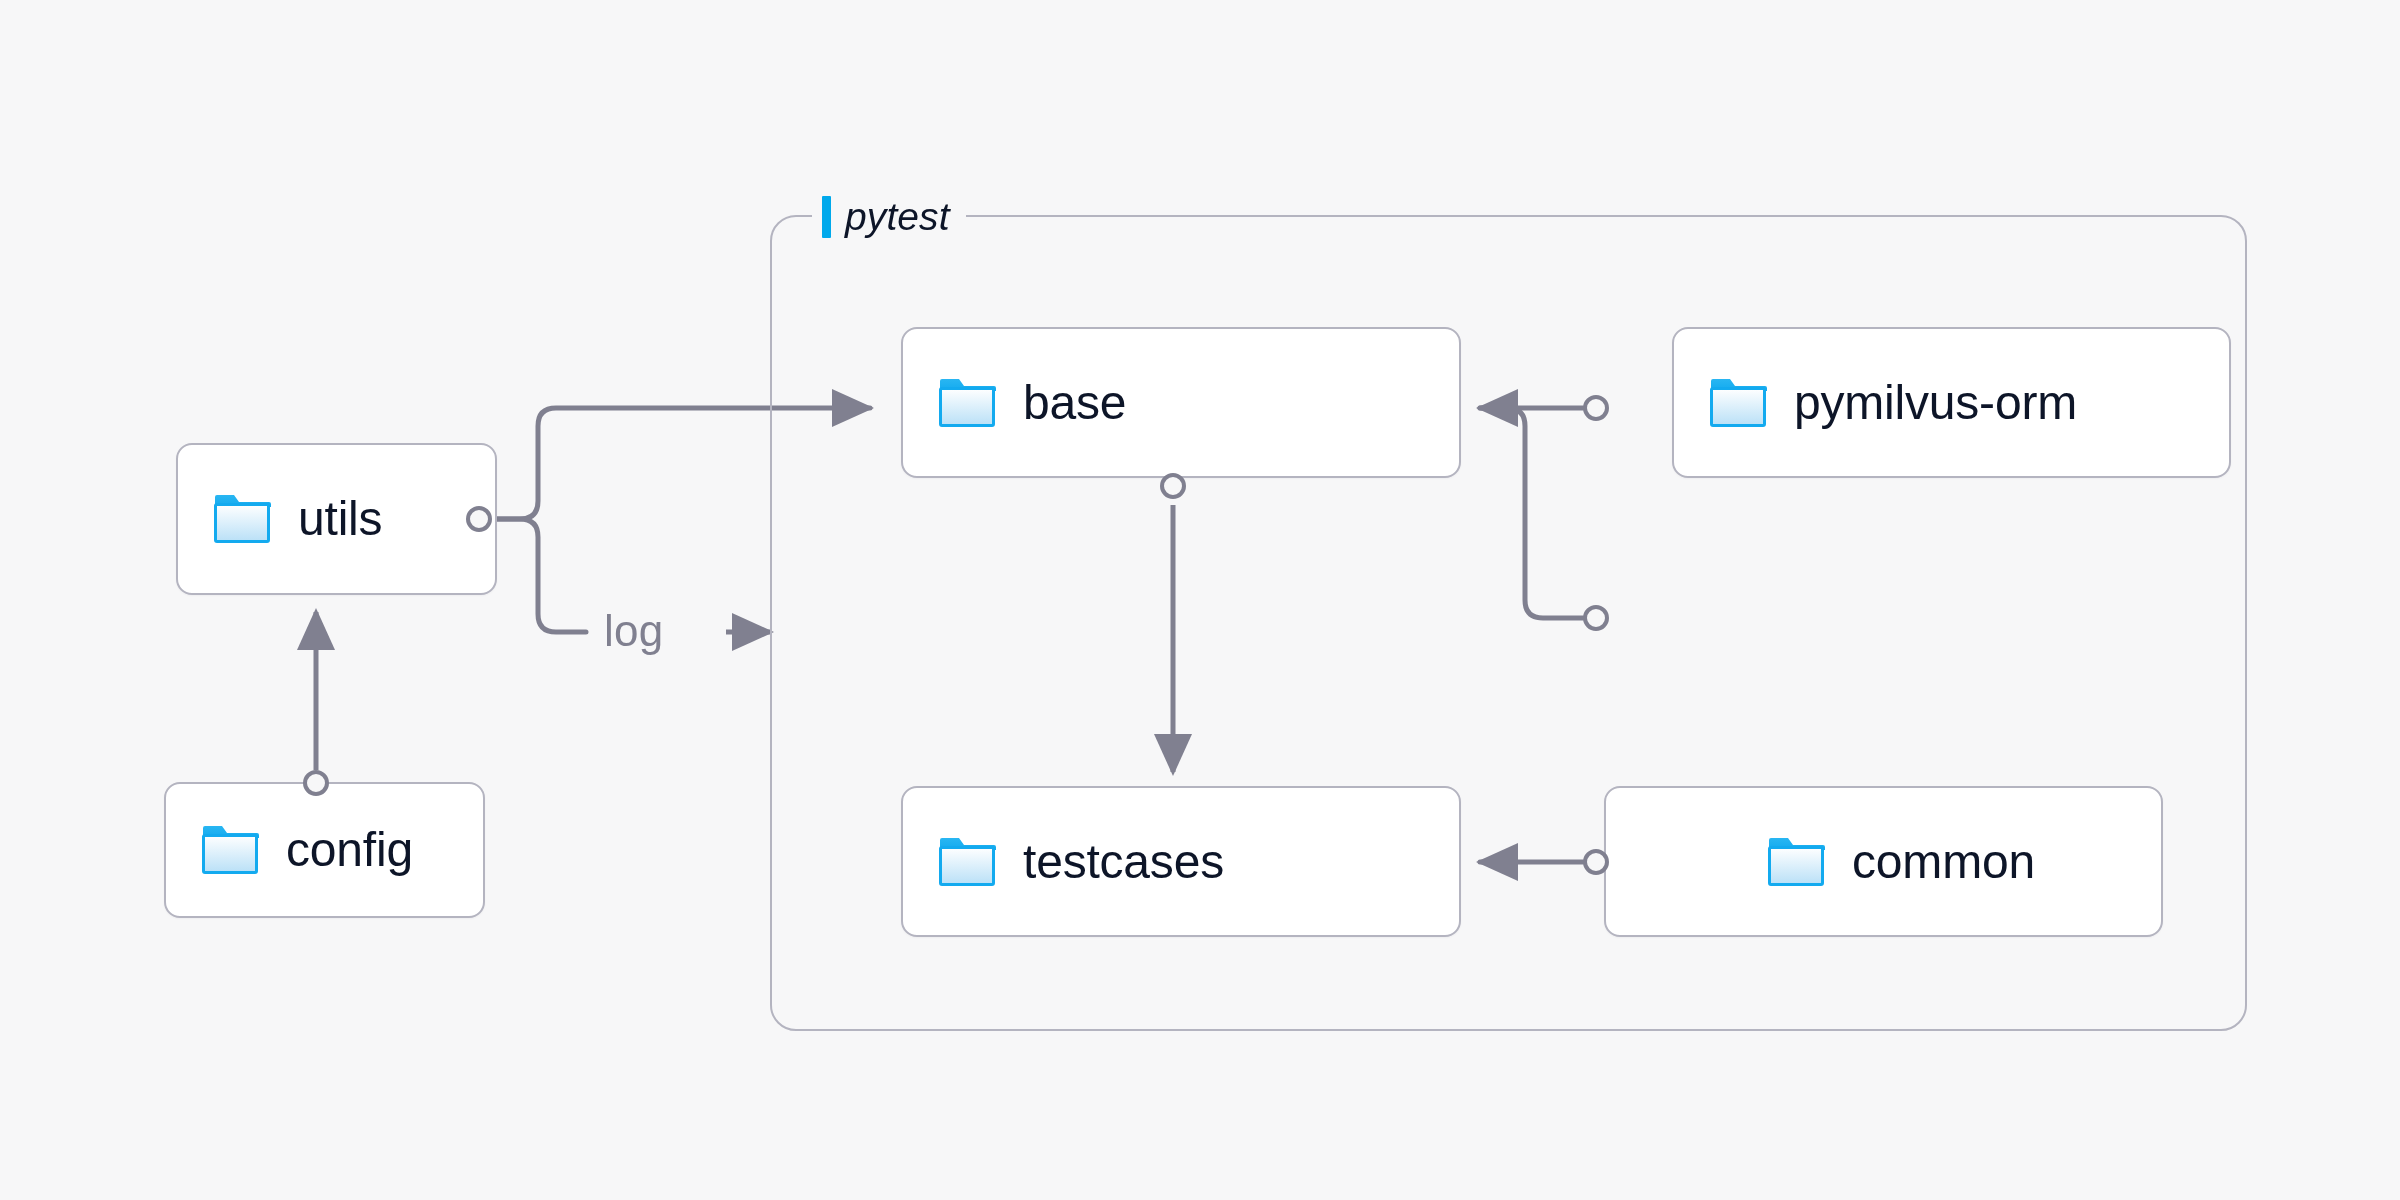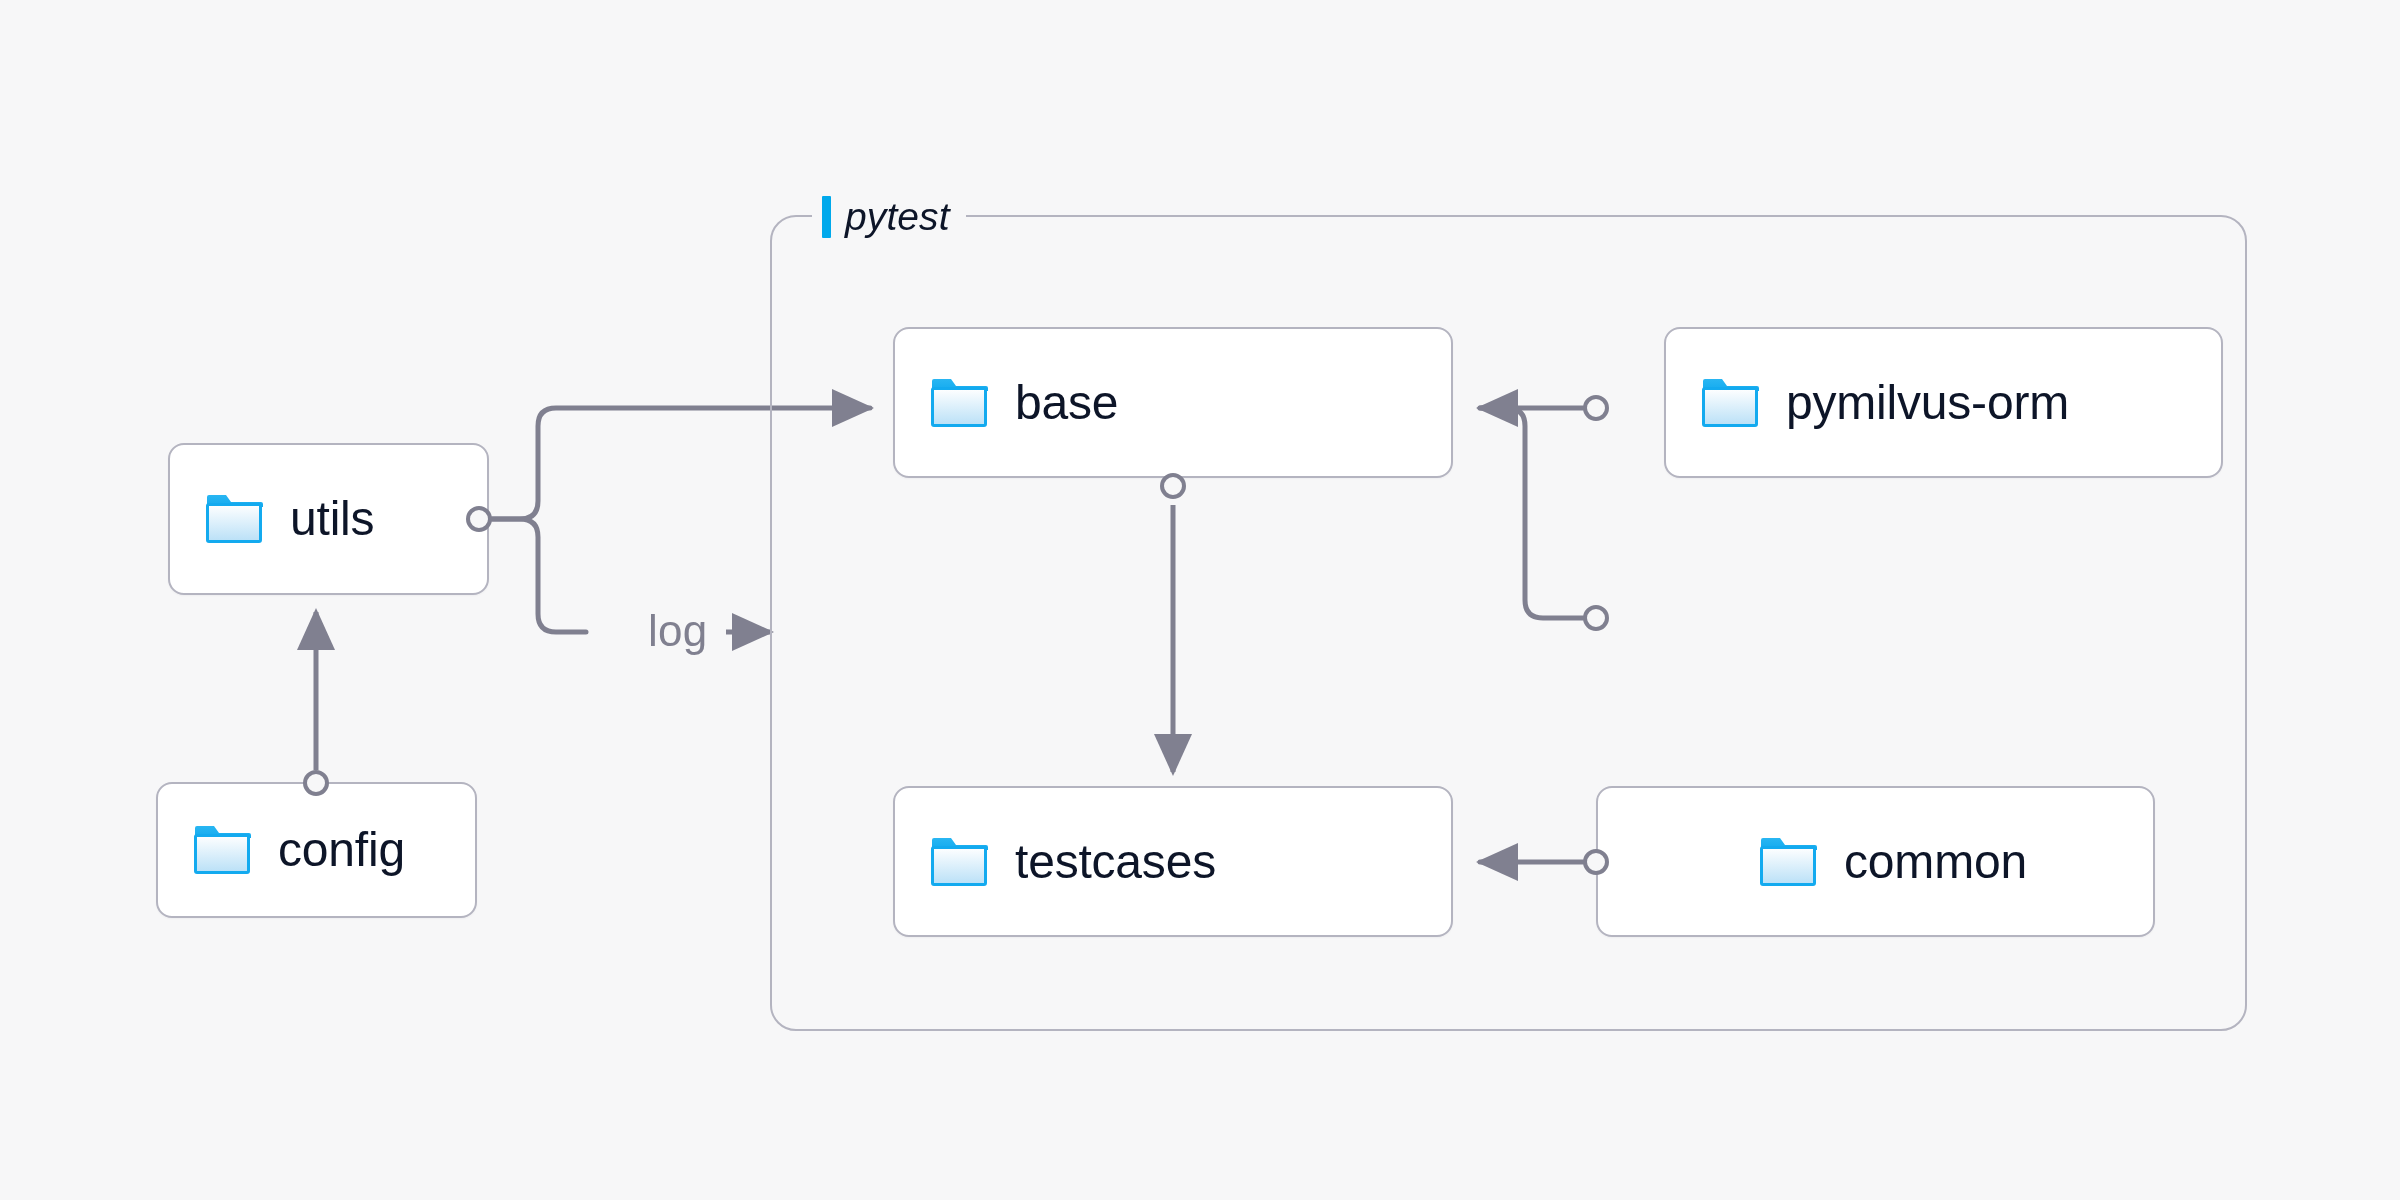--- a/index.html
+++ b/index.html
@@ -58,20 +58,21 @@
     position: absolute;
     box-sizing: border-box;
     background: #ffffff;
     border: 2px solid #b4b4c0;
     border-radius: 16px;
     display: flex;
     align-items: center;
     padding-left: 34px;
     gap: 26px;
     box-shadow: 0 1px 2px rgba(20,20,40,0.04);
+    margin-left: 8px;
   }
   .node-label {
     font-size: 48px;
     color: #0d1528;
     letter-spacing: -0.2px;
     white-space: nowrap;
     line-height: 1;
   }
   .folder-icon {
     flex: none;
@@ -87,21 +88,20 @@
     border-radius: 50%;
     background: #f7f7f8;
     box-sizing: border-box;
   }
   .edge-label {
     position: absolute;
     font-size: 44px;
     color: #808090;
     white-space: nowrap;
     letter-spacing: 0.2px;
-    margin-left: 44px;
   }
 </style>
 </head>
 <body>
 
 <div id="canvas">
 
   <svg id="edges" viewBox="0 0 2400 1200" xmlns="http://www.w3.org/2000/svg">
     <defs>
       <marker id="arrow" markerWidth="9" markerHeight="9" refX="7.6" refY="4.5" orient="auto" markerUnits="strokeWidth">

